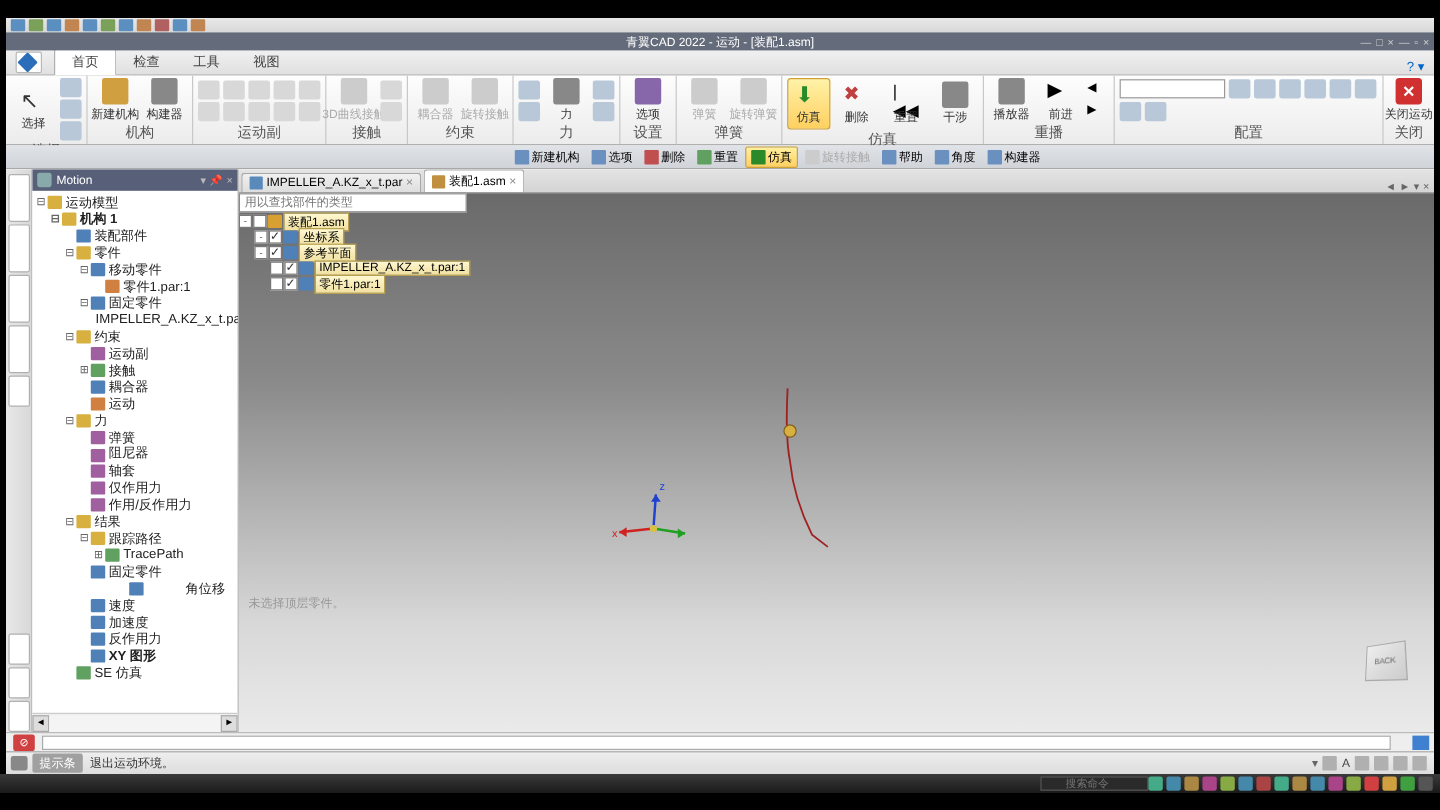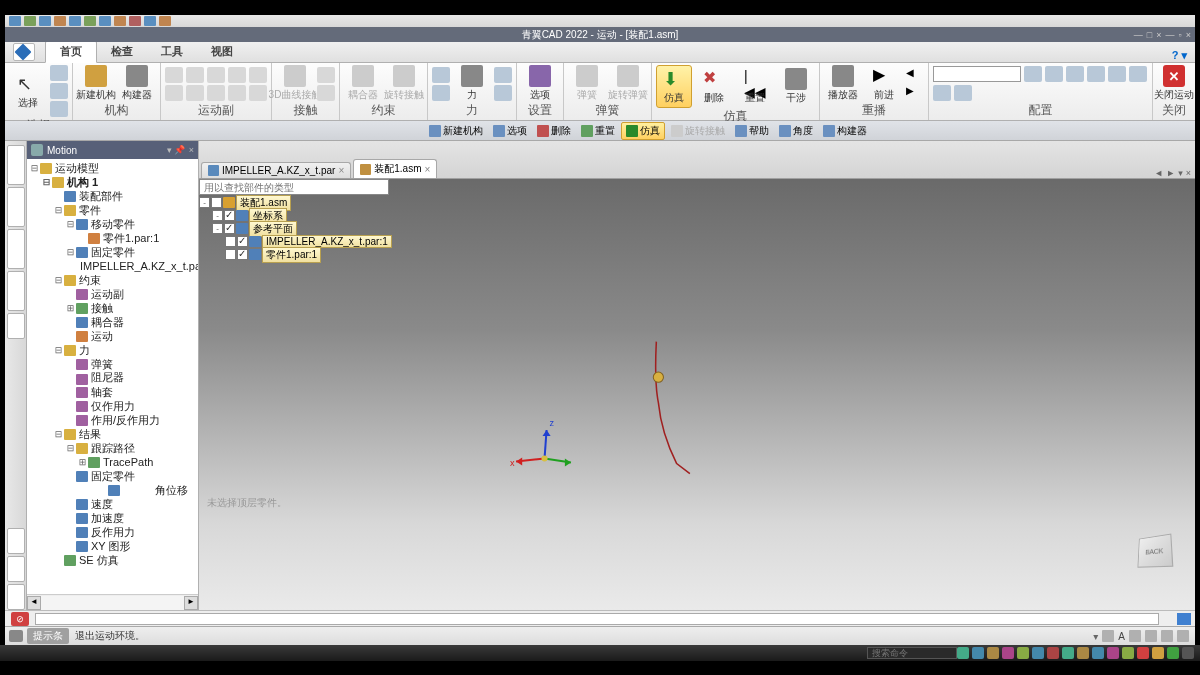--- a/index.html
+++ b/index.html
@@ -11,21 +11,21 @@
 .qat-icon { width: 12px; height: 10px; background: #5a8fc0; border-radius: 1px; }
 .qat-icon.g { background: #7aa05a; }
 .qat-icon.o { background: #c08550; }
 .qat-icon.r { background: #b06060; }
 
 
 .titlebar { height: 15px; background: #646b7a; color: #fff; display: flex; align-items: center; justify-content: center; font-size: 10px; position: relative; }
 .titlebar .wbtns { position: absolute; right: 4px; display: flex; gap: 4px; font-size: 9px; color: #ccc; }
 
 
-.mtabrow { height: 21px; background: linear-gradient(#f0f0f0,#e0e0e0); display: flex; align-items: flex-end; padding-left: 8px; border-bottom: 1px solid #b0b0b0; font-weight: bold; }
+.mtabrow { height: 21px; background: linear-gradient(#f0f0f0,#e0e0e0); display: flex; align-items: flex-end; padding-left: 8px; border-bottom: 1px solid #b0b0b0; }
 .app-icon { width: 22px; height: 18px; background: #fff; border: 1px solid #b8b8b8; border-radius: 2px; margin-right: 10px; margin-bottom: 1px; position: relative; }
 .app-icon::before { content:''; position:absolute; left:3px; top:2px; width:12px; height:12px; background:#2a6db8; transform: rotate(45deg); border-radius:1px; }
 .mtab { padding: 3px 14px; font-size: 11px; color: #444; cursor: pointer; }
 .mtab.active { background: #fff; border: 1px solid #b0b0b0; border-bottom: 1px solid #fff; border-radius: 3px 3px 0 0; margin-bottom: -1px; }
 .help-ico { margin-left: auto; margin-right: 8px; font-size: 11px; color: #0066cc; }
 
 
 .ribbon { height: 58px; background: linear-gradient(#fdfdfd,#ececec); border-bottom: 1px solid #b0b0b0; display: flex; }
 .rgroup { border-right: 1px solid #c8c8c8; display: flex; flex-direction: column; padding: 2px 4px 0; }
 .rgroup-body { flex: 1; display: flex; align-items: center; gap: 3px; }
@@ -74,21 +74,21 @@
 .tnode .tico.g { background: #60a060; }
 .tnode .tico.p { background: #a060a0; }
 .tnode .tico.o { background: #d08040; }
 .tnode.bold { font-weight: bold; }
 .hscroll { height: 16px; background: #eee; border-top: 1px solid #ccc; display: flex; align-items: center; }
 .hscroll .sbtn { width: 14px; height: 14px; background: #ddd; border: 1px solid #aaa; font-size: 8px; text-align: center; }
 .hscroll .strack { flex: 1; height: 14px; background: #f4f4f4; }
 
 
 .vparea { flex: 1; display: flex; flex-direction: column; }
-.doctabs { height: 38px; background: linear-gradient(#e4e4e4,#d4d4d4); display: flex; align-items: flex-end; border-bottom: 1px solid #a0a0a0; padding-left: 2px; position: relative; }
+.doctabs { height: 20px; background: linear-gradient(#e4e4e4,#d4d4d4); display: flex; align-items: flex-end; border-bottom: 1px solid #a0a0a0; padding-left: 2px; position: relative; }
 .doctab { display: flex; align-items: center; gap: 3px; padding: 2px 6px; font-size: 10px; border: 1px solid #a8a8a8; border-bottom: none; background: linear-gradient(#f0f0f0,#dedede); border-radius: 3px 3px 0 0; margin-right: 2px; cursor: pointer; }
 .doctab.active { background: #fff; }
 .doctab .dico { width: 11px; height: 11px; background: #5a8abc; border-radius: 1px; }
 .doctab .dclose { color: #888; font-size: 10px; }
 .doctabs .navbtns { position: absolute; right: 4px; font-size: 9px; color: #666; display:flex; gap:3px;}
 
 .viewport { flex: 1; background: linear-gradient(180deg, #6a6a6a 0%, #8a8a8a 35%, #d8d8d8 80%, #eaeaea 100%); position: relative; overflow: hidden; }
 .compbox { position: absolute; left: 0; top: 0; width: 190px; height: 16px; border: 1px solid #888; background: #fff; font-size: 10px; padding-left: 4px; color: #666; display:flex; align-items:center; }
 .comptree { position: absolute; left: 0; top: 17px; font-size: 10px; }
 .ctrow { display: flex; align-items: center; height: 13px; gap: 1px; }
@@ -113,21 +113,21 @@
 .verrbar .pbar { width: 14px; height: 12px; background: #4080d0; margin-right: 4px; }
 
 .statusbar { height: 19px; display: flex; align-items: center; background: linear-gradient(#eee,#ddd); border-top: 1px solid #aaa; font-size: 10px; }
 .statusbar .slabel { background: #a0a0a0; color: #fff; padding: 1px 6px; margin-left: 4px; border-radius: 2px; }
 .statusbar .smsg { margin-left: 6px; color: #333; }
 .statusbar .sright { margin-left: auto; display: flex; align-items: center; gap: 4px; padding-right: 6px; }
 .statusbar .sbtn { width: 12px; height: 12px; background: #b0b0b0; border-radius: 1px; }
 
 
 .taskbar { position: absolute; left: 0; right: 0; bottom: 14px; height: 16px; background: linear-gradient(#3a3a3a,#1a1a1a); display: flex; align-items: center; }
-.taskbar .search { margin-left: 550px; width: 90px; height: 12px; background: #2a2a2a; border: 1px solid #555; font-size: 9px; color: #888; padding-left: 4px; }
+.taskbar .search { margin-left: 550px; width: 90px; height: 12px; background: #2a2a2a; border: 1px solid #555; font-size: 9px; color: #888; padding-left: 20px; }
 .taskbar .tray { margin-left: auto; display: flex; gap: 3px; padding-right: 6px; }
 .taskbar .tico { width: 12px; height: 12px; border-radius: 2px; }
 </style>
 </head>
 <body>
 
 <div class="app">
 
   <div class="qat">
     <div class="qat-icon"></div>
@@ -536,21 +536,21 @@
           <div class="tnode" style="padding-left: 36px;">
             <span class="exp"></span>
             <span class="tico b"></span>
             <span>加速度</span>
           </div>
           <div class="tnode" style="padding-left: 36px;">
             <span class="exp"></span>
             <span class="tico b"></span>
             <span>反作用力</span>
           </div>
-          <div class="tnode" style="padding-left: 36px;">
+          <div class="tnode" style="padding-left: 36px; font-weight: bold;">
             <span class="exp"></span>
             <span class="tico b"></span>
             <span>XY 图形</span>
           </div>
           <div class="tnode" style="padding-left: 24px;">
             <span class="exp"></span>
             <span class="tico g"></span>
             <span>SE 仿真</span>
           </div>
         </div>

